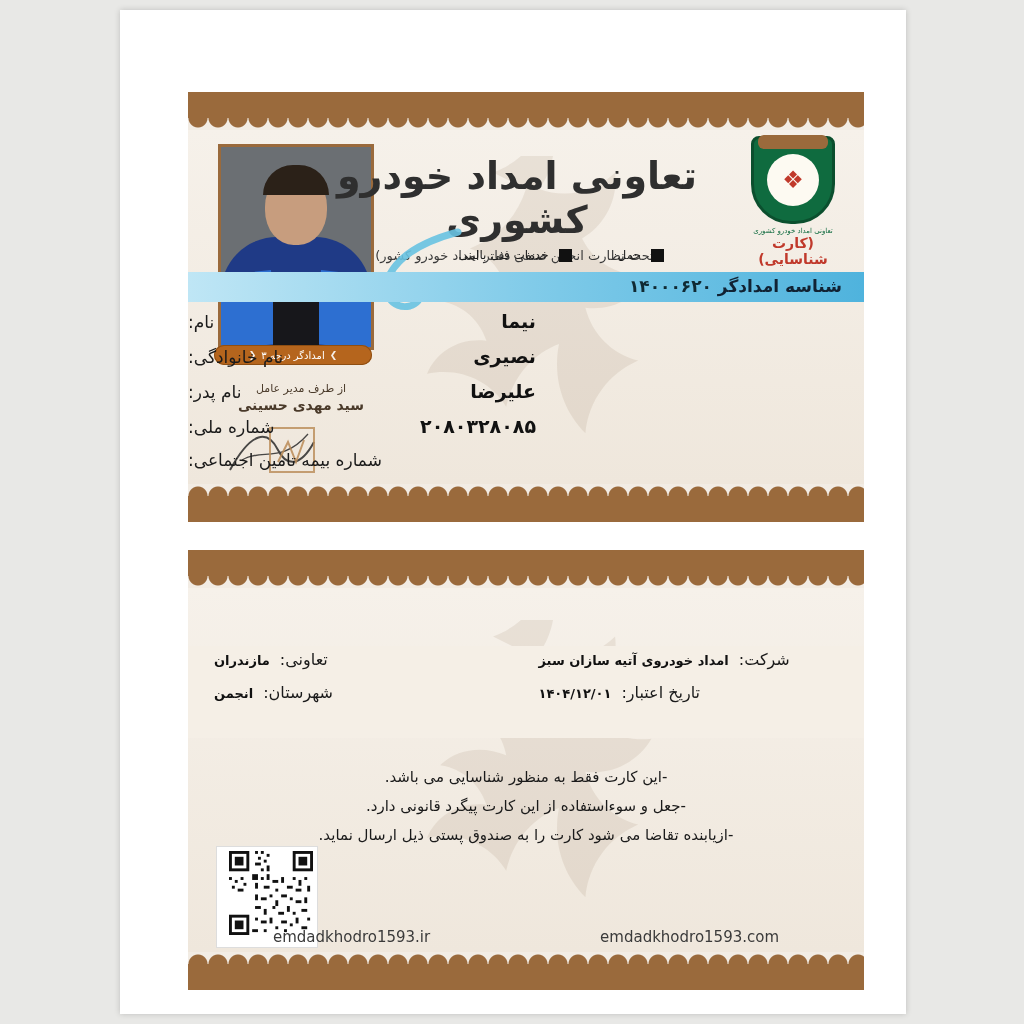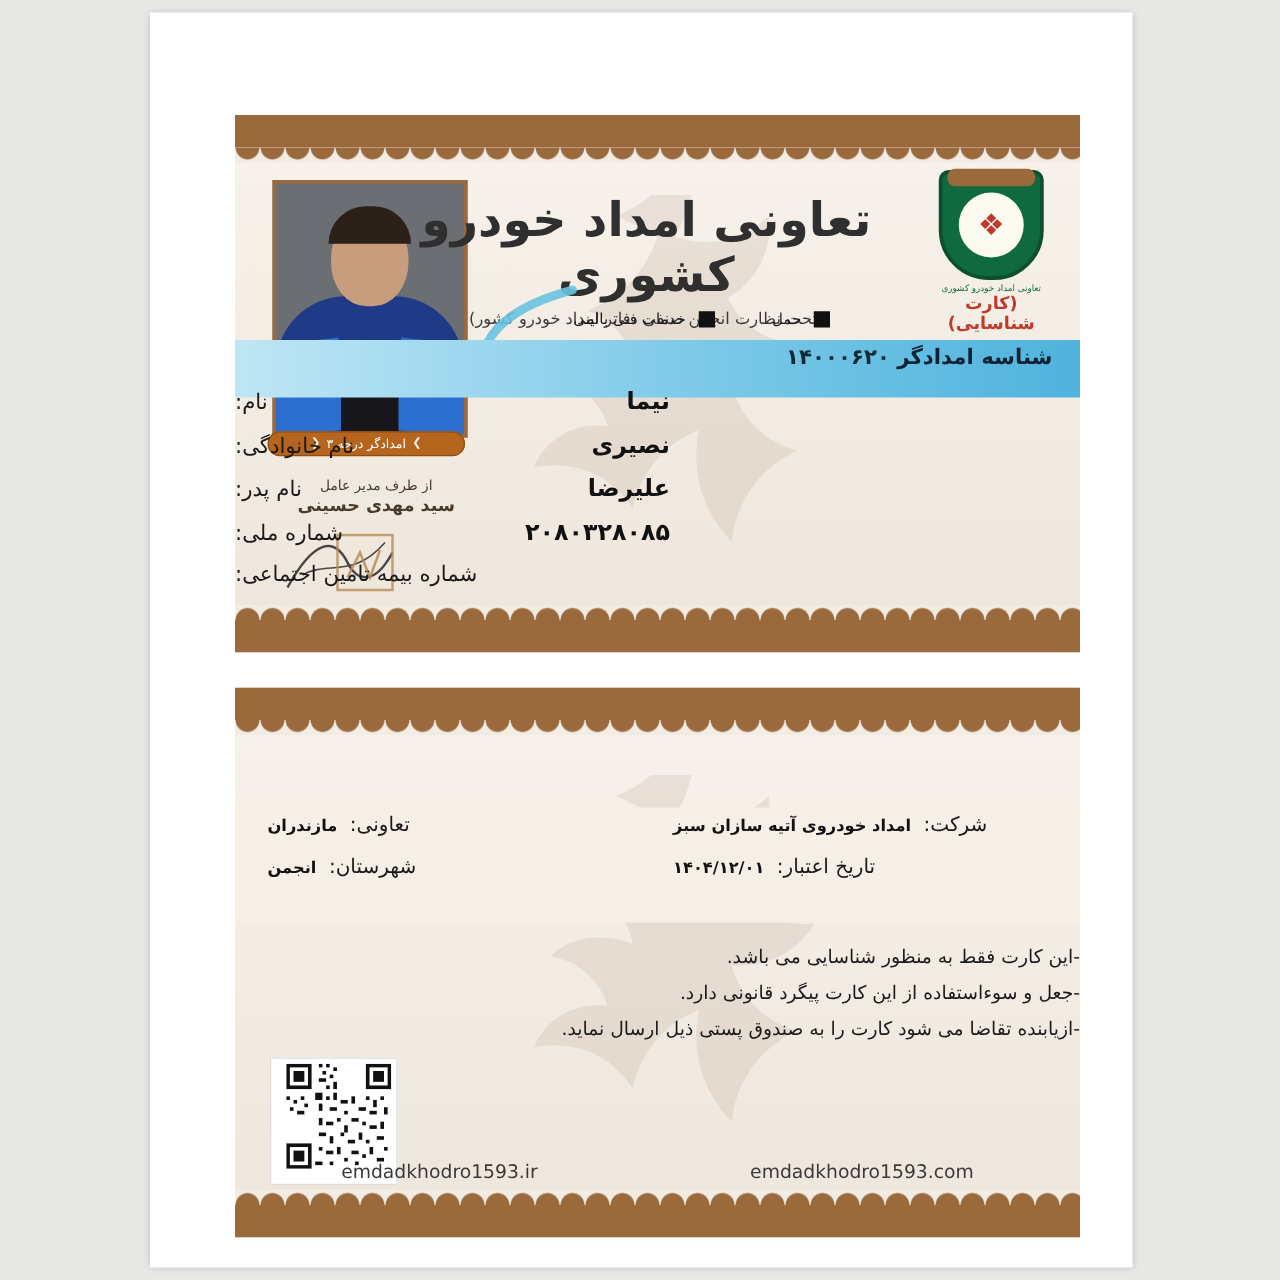--- a/index.html
+++ b/index.html
@@ -158,21 +158,21 @@
     position:absolute;right:200px;top:118px;width:330px;
     display:flex;align-items:center;justify-content:flex-start;gap:10px;
     font-size:12px;color:#1d1d1d;direction:rtl;
   }
   .checkrow .box{
     width:13px;height:13px;background:#111;display:inline-block;
   }
   .checkrow .gap{width:26px;display:inline-block;}
 
   .idbar{
-    position:absolute;left:0;right:0;top:142px;height:46px;
+    position:absolute;left:0;right:0;top:142px;height:30px;
     background:linear-gradient(90deg,#bfe6f5 0%,#7cc9e8 55%,#4fb3dd 100%);
   }
   .idbar .txt{
     position:absolute;right:22px;top:4px;
     font-size:17px;font-weight:bold;color:#123;
   }
   .idbar .num{color:#102a33;}
   .flourish{
     position:absolute;left:170px;top:92px;width:120px;height:110px;opacity:.9;
   }
@@ -205,22 +205,22 @@
   }
   .col{width:48%;}
   .kv{
     display:flex;justify-content:flex-end;align-items:baseline;
     margin-bottom:14px;direction:rtl;
   }
   .kv .k{font-size:16px;color:#1a1a1a;}
   .kv .v{font-size:13px;font-weight:bold;color:#111;margin-right:10px;}
 
   .notes{
-    position:absolute;left:0;right:0;top:168px;
-    text-align:right;direction:rtl;color:#1a1a1a;
+    position:absolute;left:0;right:0;top:180px;
+    text-align:center;direction:rtl;color:#1a1a1a;
   }
   .notes div{font-size:15px;margin-bottom:11px;}
 
   .qr{
     position:absolute;left:28px;top:258px;width:92px;height:92px;
     background:#fff;padding:4px;border:1px solid #ddd;
   }
   .qr svg{display:block;}
 
   .contact{

